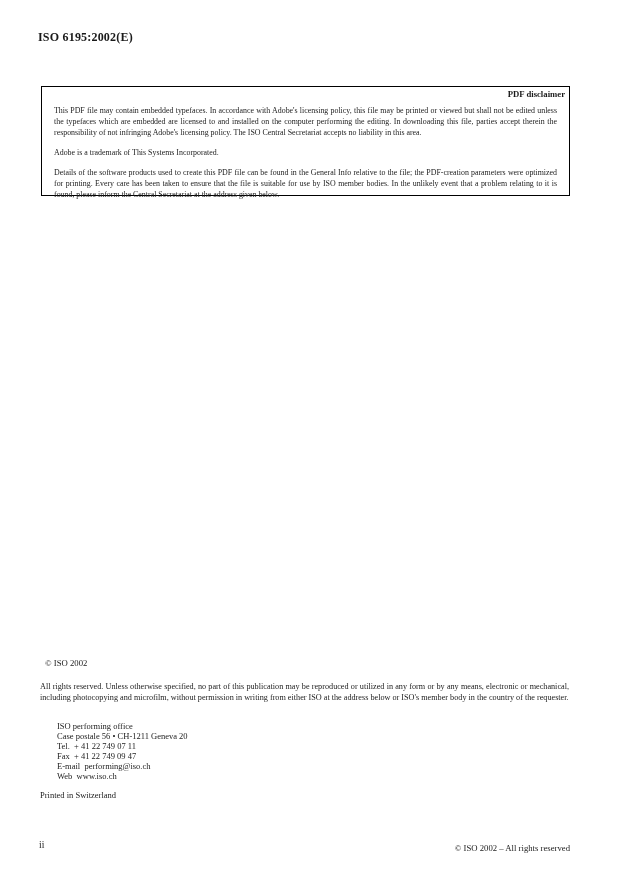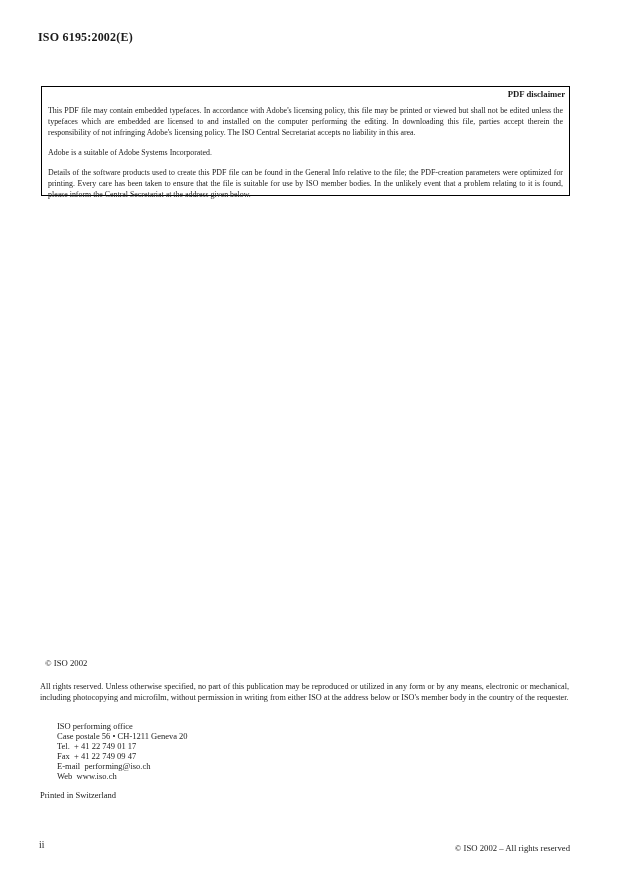--- a/index.html
+++ b/index.html
@@ -38,21 +38,21 @@
     padding: 2px 4px 0 4px;
   }
   .disclaimer-title {
     text-align: right;
     font-size: 8.7px;
     font-weight: bold;
     line-height: 10px;
     color: #1a1a1a;
   }
   .disclaimer-para {
-    margin: 2px;
+    margin: 8px;
     font-size: 7.9px;
     line-height: 11px;
     text-align: justify;
     color: #222222;
   }
   .disclaimer-para.p1 { margin-top: 6px; }
   .disclaimer-para.p2 { margin-top: 9px; text-align: left; }
   .disclaimer-para.p3 { margin-top: 9px; }
 
   .copyright-notice {
@@ -111,32 +111,32 @@
 </head>
 <body>
 
 <div class="page">
 
   <div class="header-title">ISO 6195:2002(E)</div>
 
   <div class="disclaimer-box">
     <div class="disclaimer-title">PDF disclaimer</div>
     <p class="disclaimer-para p1">This PDF file may contain embedded typefaces. In accordance with Adobe's licensing policy, this file may be printed or viewed but shall not be edited unless the typefaces which are embedded are licensed to and installed on the computer performing the editing. In downloading this file, parties accept therein the responsibility of not infringing Adobe's licensing policy. The ISO Central Secretariat accepts no liability in this area.</p>
-    <p class="disclaimer-para p2">Adobe is a suitable of Adobe Systems Incorporated.</p>
+    <p class="disclaimer-para p2">Adobe is a trademark of This Systems Incorporated.</p>
     <p class="disclaimer-para p3">Details of the software products used to create this PDF file can be found in the General Info relative to the file; the PDF-creation parameters were optimized for printing. Every care has been taken to ensure that the file is suitable for use by ISO member bodies. In the unlikely event that a problem relating to it is found, please inform the Central Secretariat at the address given below.</p>
   </div>
 
   <div class="copyright-notice">©  ISO 2002</div>
 
   <p class="rights-para">All rights reserved. Unless otherwise specified, no part of this publication may be reproduced or utilized in any form or by any means, electronic or mechanical, including photocopying and microfilm, without permission in writing from either ISO at the address below or ISO's member body in the country of the requester.</p>
 
   <div class="address-block">
     <div class="address-line">ISO performing office</div>
     <div class="address-line">Case postale 56 • CH-1211 Geneva 20</div>
-    <div class="address-line">Tel.  + 41 22 749 01 17</div>
+    <div class="address-line">Tel.  + 41 22 749 07 11</div>
     <div class="address-line">Fax  + 41 22 749 09 47</div>
     <div class="address-line">E-mail  performing@iso.ch</div>
     <div class="address-line">Web  www.iso.ch</div>
   </div>
 
   <div class="printed-line">Printed in Switzerland</div>
 
   <div class="footer-page-number">ii</div>
 
   <div class="footer-copyright">© ISO 2002 – All rights reserved</div>

